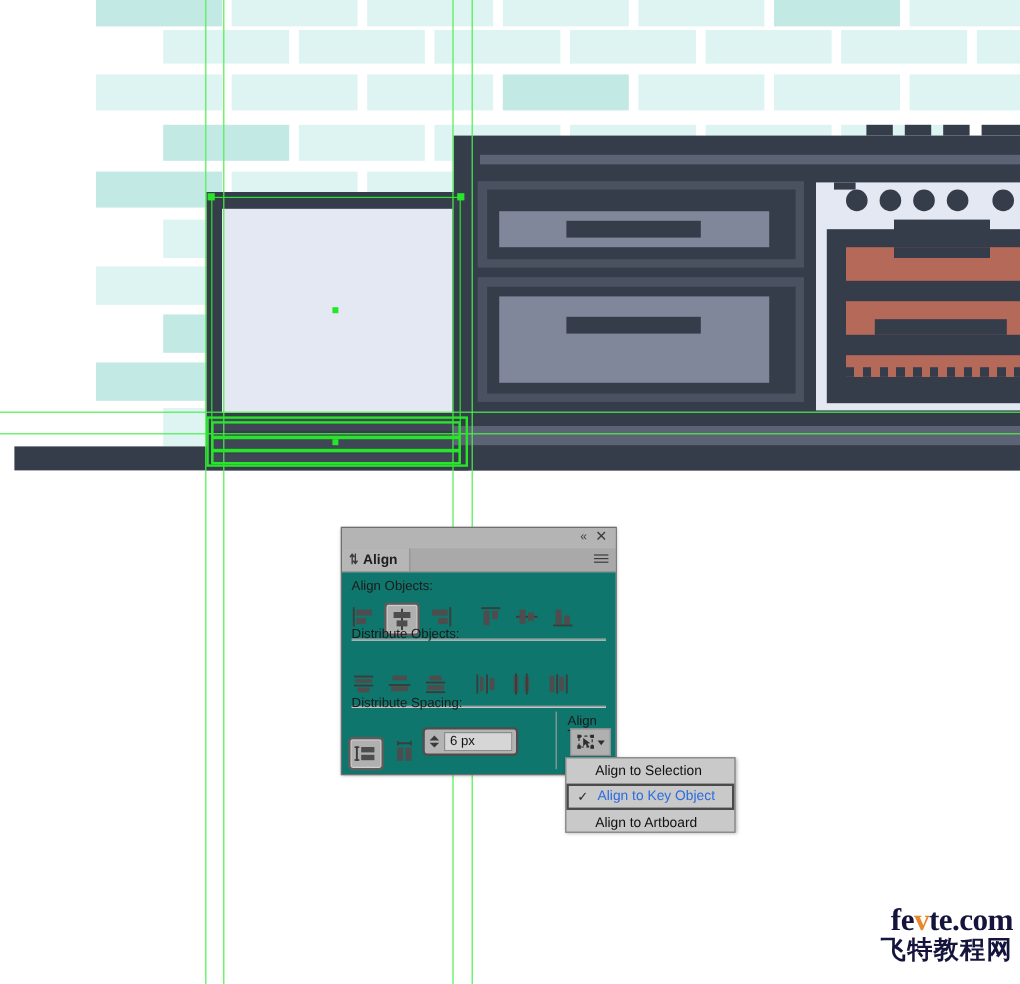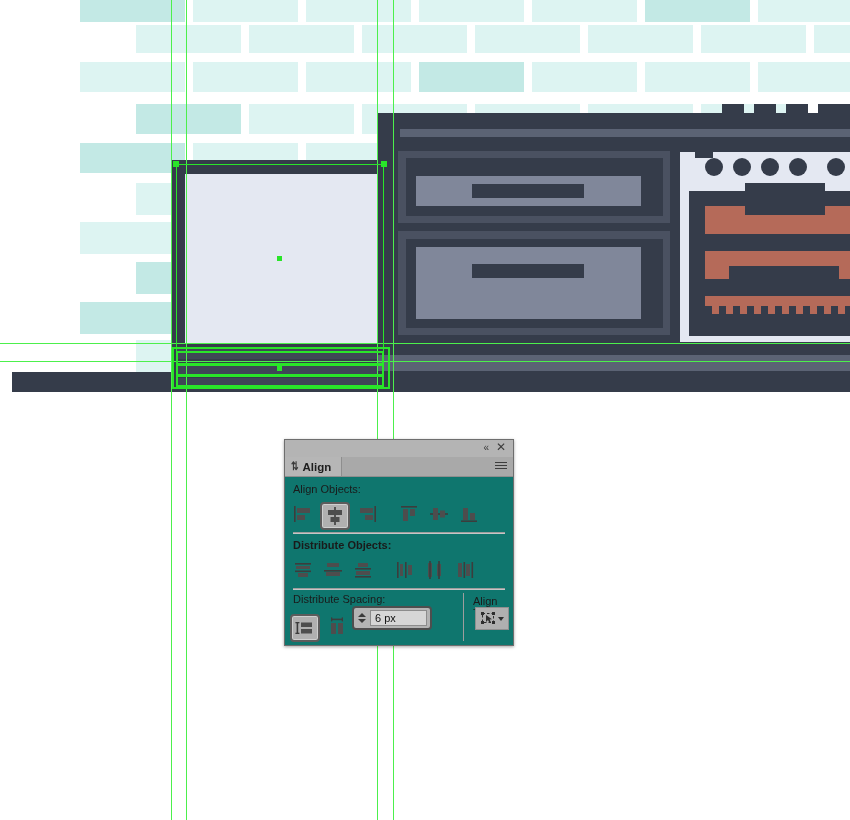--- a/index.html
+++ b/index.html
@@ -285,21 +285,21 @@
               <rect x="2" y="15.4" width="16" height="1.6" fill="#3c3c3c"></rect>
               <rect x="4" y="3" width="5" height="12" fill="#4d4d4d"></rect>
               <rect x="11" y="8" width="5" height="7" fill="#4d4d4d"></rect>
             </svg>
         </div>
       </div>
 
       <div class="divider" style="top:55px;"></div>
       <div class="divider hi" style="top:56px;"></div>
 
-      <div class="sec-label" style="left:8px;top:62px;font-weight:bold;">Distribute Objects:</div>
+      <div class="sec-label" style="left:8px;top:46px;">Distribute Objects:</div>
 
       <div class="btnrow" style="left:5px;top:81px;">
         <div class="abtn">
           <svg width="20" height="18" viewBox="0 0 20 18">
               <rect x="2" y="2" width="16" height="1.6" fill="#3c3c3c"></rect>
               <rect x="3" y="5" width="14" height="3" fill="#4d4d4d"></rect>
               <rect x="2" y="9.5" width="16" height="1.6" fill="#3c3c3c"></rect>
               <rect x="5" y="12" width="10" height="4" fill="#4d4d4d"></rect>
             </svg>
         </div>
@@ -340,21 +340,21 @@
               <rect x="8.5" y="1" width="1.6" height="16" fill="#3c3c3c"></rect>
               <rect x="11" y="3" width="4" height="12" fill="#4d4d4d"></rect>
               <rect x="16.5" y="1" width="1.6" height="16" fill="#3c3c3c"></rect>
             </svg>
         </div>
       </div>
 
       <div class="divider" style="top:111px;"></div>
       <div class="divider hi" style="top:112px;"></div>
 
-      <div class="sec-label" style="left:8px;top:116px;text-align:center;">Distribute Spacing:</div>
+      <div class="sec-label" style="left:8px;top:103px;text-align:center;">Distribute Spacing:</div>
       <div class="sec-label" style="left:188px;top:118px;">Align To:</div>
 
       <div class="vsep" style="left:178px;top:116px;height:48px;"></div>
 
       <div class="btnrow" style="left:5px;top:137px;">
         <div class="abtn sel">
           <svg width="20" height="18" viewBox="0 0 20 18">
               <rect x="1.6" y="3" width="1.6" height="12" fill="#3c3c3c"></rect>
               <rect x="0.4" y="3" width="4" height="1.3" fill="#3c3c3c"></rect>
               <rect x="0.4" y="13.7" width="4" height="1.3" fill="#3c3c3c"></rect>
@@ -388,15 +388,31 @@
       <rect x="1.5" y="1.5" width="11" height="9" fill="none" stroke="#2e2e2e" stroke-width="1" stroke-dasharray="2.5 2"></rect>
       <rect x="0" y="0" width="3" height="3" fill="#2e2e2e"></rect>
       <rect x="11" y="0" width="3" height="3" fill="#2e2e2e"></rect>
       <rect x="0" y="9" width="3" height="3" fill="#2e2e2e"></rect>
       <rect x="11" y="9" width="3" height="3" fill="#2e2e2e"></rect>
       <path d="M5 3 L5 10 L7 8 L8.5 11 L10 10.3 L8.6 7.6 L11 7.3 Z" fill="#2e2e2e"></path>
     </svg>
     <span class="chev"></span>
   </div>
 
-
+  <div class="dropdown">
+    <div class="ditem">
+      <span>Align to Selection</span>
+    </div>
+    <div class="ditem active">
+      <span class="chk">✓</span>
+      <span>Align to Key Object</span>
+    </div>
+    <div class="ditem">
+      <span>Align to Artboard</span>
+    </div>
+  </div>
+
+  <div class="wm">
+    <div class="l1"><span>fe</span><span class="o">v</span><span>te.com</span></div>
+    <div class="l2">飞特教程网</div>
+  </div>
 
 </div>
 
 </body></html>

